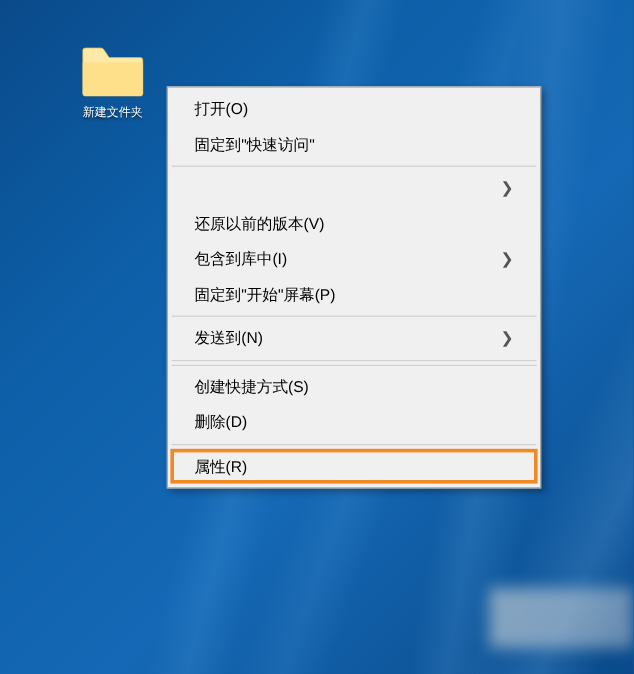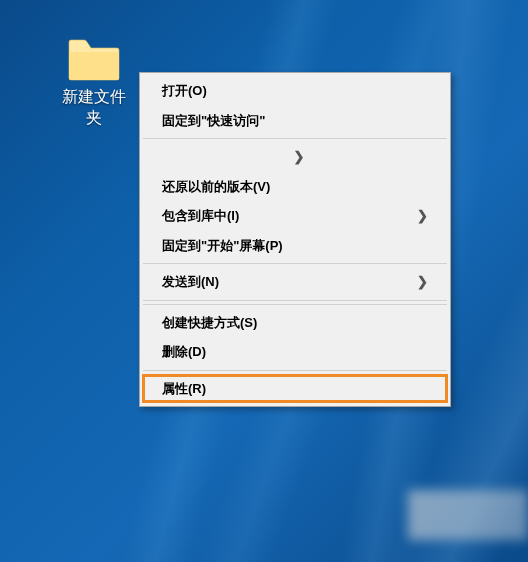--- a/index.html
+++ b/index.html
@@ -36,44 +36,43 @@
       text-align: center;
       color: #fff;
     }
     .folder-svg {
       width: 54px;
       height: 44px;
       margin: 0 auto 4px;
       display: block;
     }
     .folder-label {
-      font-size: 16px;
+      font-size: 10px;
       color: #fff;
       text-shadow: 0 1px 2px rgba(0,0,0,.6);
       padding: 1px 2px;
     }
     .context-menu {
       position: absolute;
       left: 139px;
       top: 72px;
       width: 312px;
       background: #f0f0f0;
       border: 1px solid #a6a6a6;
       box-shadow: 3px 3px 6px rgba(0,0,0,.3);
       padding: 3px 2px;
     }
     .menu-item {
       display: flex;
       align-items: center;
-      justify-content: center;
+      justify-content: flex-end;
       padding: 5px 20px 5px 20px;
       color: #000;
       cursor: default;
       line-height: 1.5;
-      font-weight: bold;
     }
     .menu-item .label {
       flex: 1;
     }
     .menu-item .arrow {
       color: #555;
       font-size: 13px;
       margin-left: 8px;
     }
     .separator {

